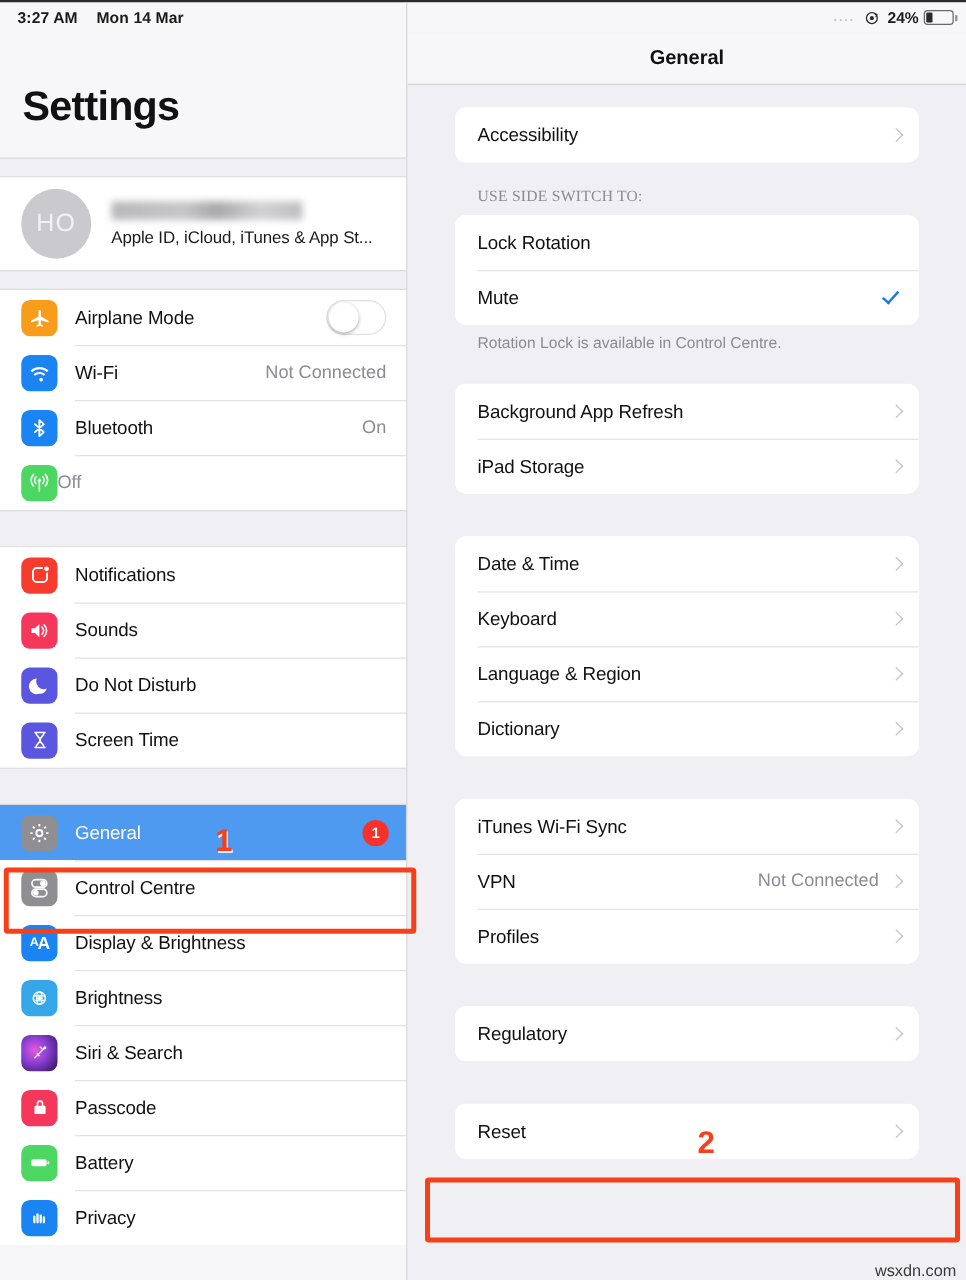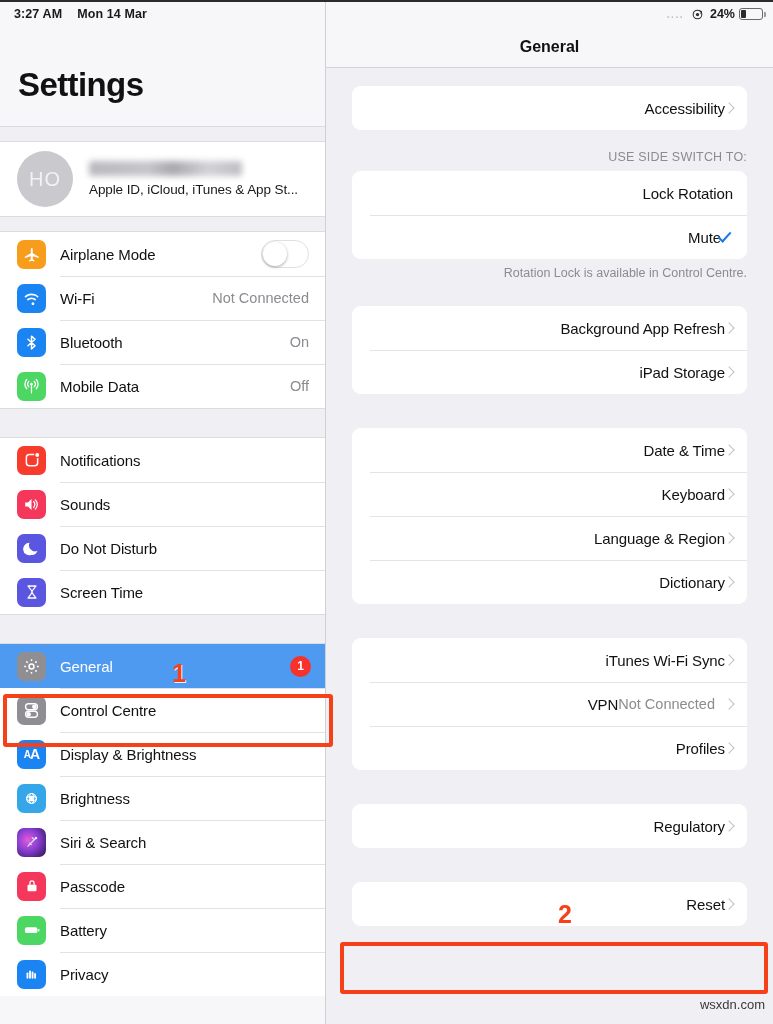--- a/index.html
+++ b/index.html
@@ -160,21 +160,21 @@
   }
   .batt .fill { position:absolute; left:1.2px; top:1.2px; bottom:1.2px; width:24%; background:#2b2b2b; border-radius:1px; }
 
   .main-header {
     height: 42px;
     background: #f7f7f9;
     border-bottom: 1px solid #d4d4d8;
     display: flex; align-items: center; justify-content: center;
     font-size: 16px; font-weight: bold; color: #111;
   }
-  .main-scroll { padding: 0 26px; text-align: right; }
+  .main-scroll { padding: 0 38px; }
   .card {
     background: #fff;
     border-radius: 9px;
     overflow: hidden;
   }
   .m-row {
     display: flex; align-items: center;
     height: 44px;
     padding: 0 14px 0 18px;
     position: relative;
@@ -200,20 +200,21 @@
     border-bottom: 2.3px solid #1878e6;
     transform: rotate(42deg);
     margin-right: 5px; margin-bottom: 3px;
     flex: 0 0 auto;
   }
   .sec-head {
     font-size: 12.5px;
     color: #8b8b90;
     letter-spacing: 0.2px;
     padding: 20px 0 7px 18px;
+    font-family: Liberation Serif, serif;
   }
   .sec-foot {
     font-size: 12.5px;
     color: #8b8b90;
     padding: 7px 0 0 18px;
   }
   .mgap { height: 26px; }
   .mgap.sm { height: 18px; }
   .mgap.lg { height: 34px; }
 
@@ -228,21 +229,21 @@
   .anno-num {
     position: absolute;
     color: #f6401a;
     font-weight: bold;
     font-size: 25px;
     z-index: 41;
     text-shadow: 1px 1px 0 rgba(255,255,255,.85);
   }
   .watermark {
     position: absolute;
-    right: 8px; bottom: 12px;
+    right: 8px; bottom: 0;
     font-size: 13px;
     color: #3a3a3a;
     z-index: 50;
   }
   svg { display: block; }
 </style>
 </head>
 <body>
 
 <div id="screen">
@@ -304,21 +305,20 @@
         <div class="sb-value">On</div>
       </div>
 
       <div class="sb-row">
         <div class="sb-icon" style="background:#4cd662;">
           <svg width="19" height="19" viewBox="0 0 24 24" fill="none" stroke="#fff" stroke-width="1.6" stroke-linecap="round">
               <circle cx="12" cy="9" r="1.7" fill="#fff" stroke="none"></circle>
               <path d="M8.6 5.6a5 5 0 000 6.8M15.4 5.6a5 5 0 010 6.8M6 3.2a8.4 8.4 0 000 11.6M18 3.2a8.4 8.4 0 010 11.6M12 11v9"></path>
             </svg>
         </div>
-        <div class="sb-label">Mobile Data</div>
         <div class="sb-value">Off</div>
       </div>
     </div>
 
     <div class="sb-gap tall"></div>
 
     <div class="sb-group">
 
       <div class="sb-row">
         <div class="sb-icon" style="background:#f73c2e;">

